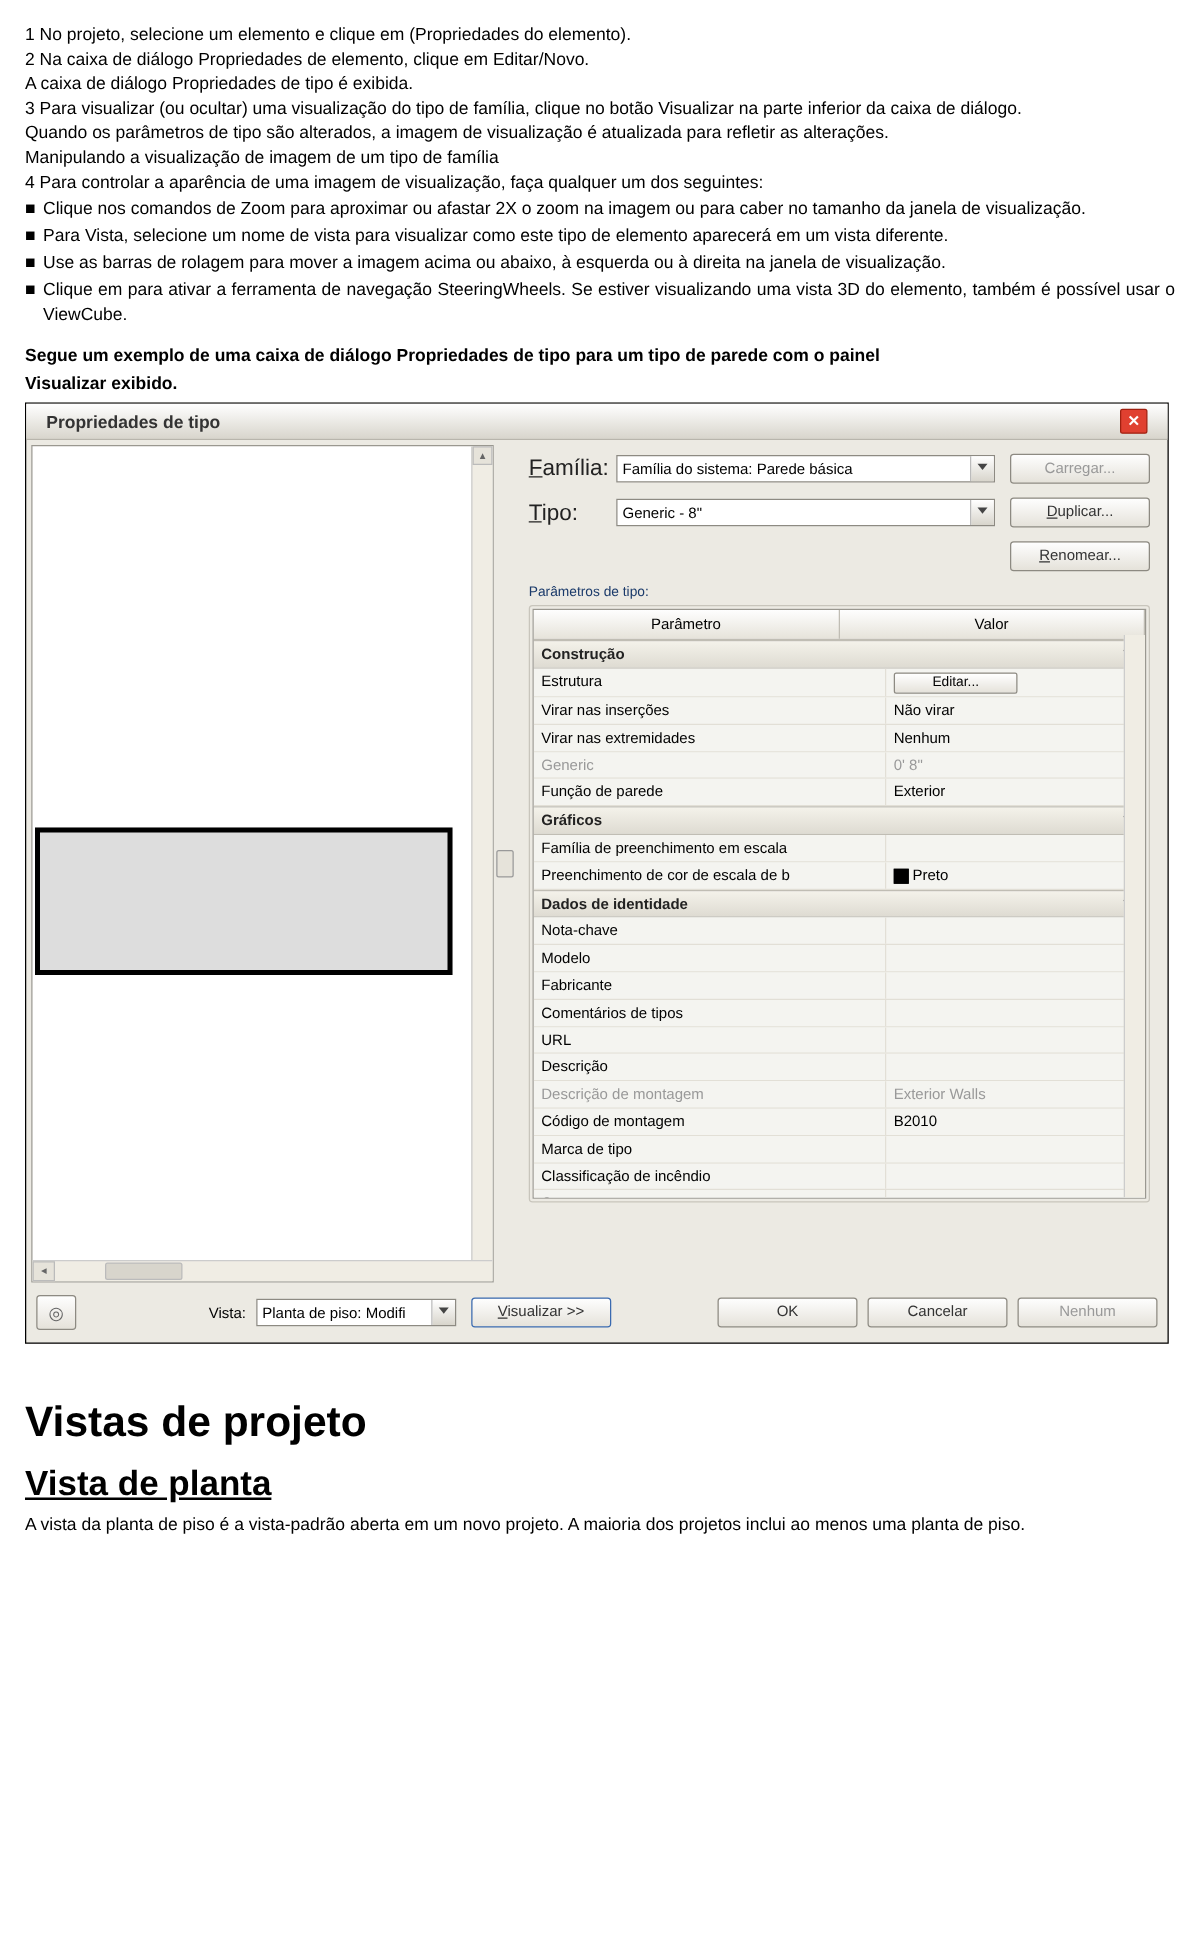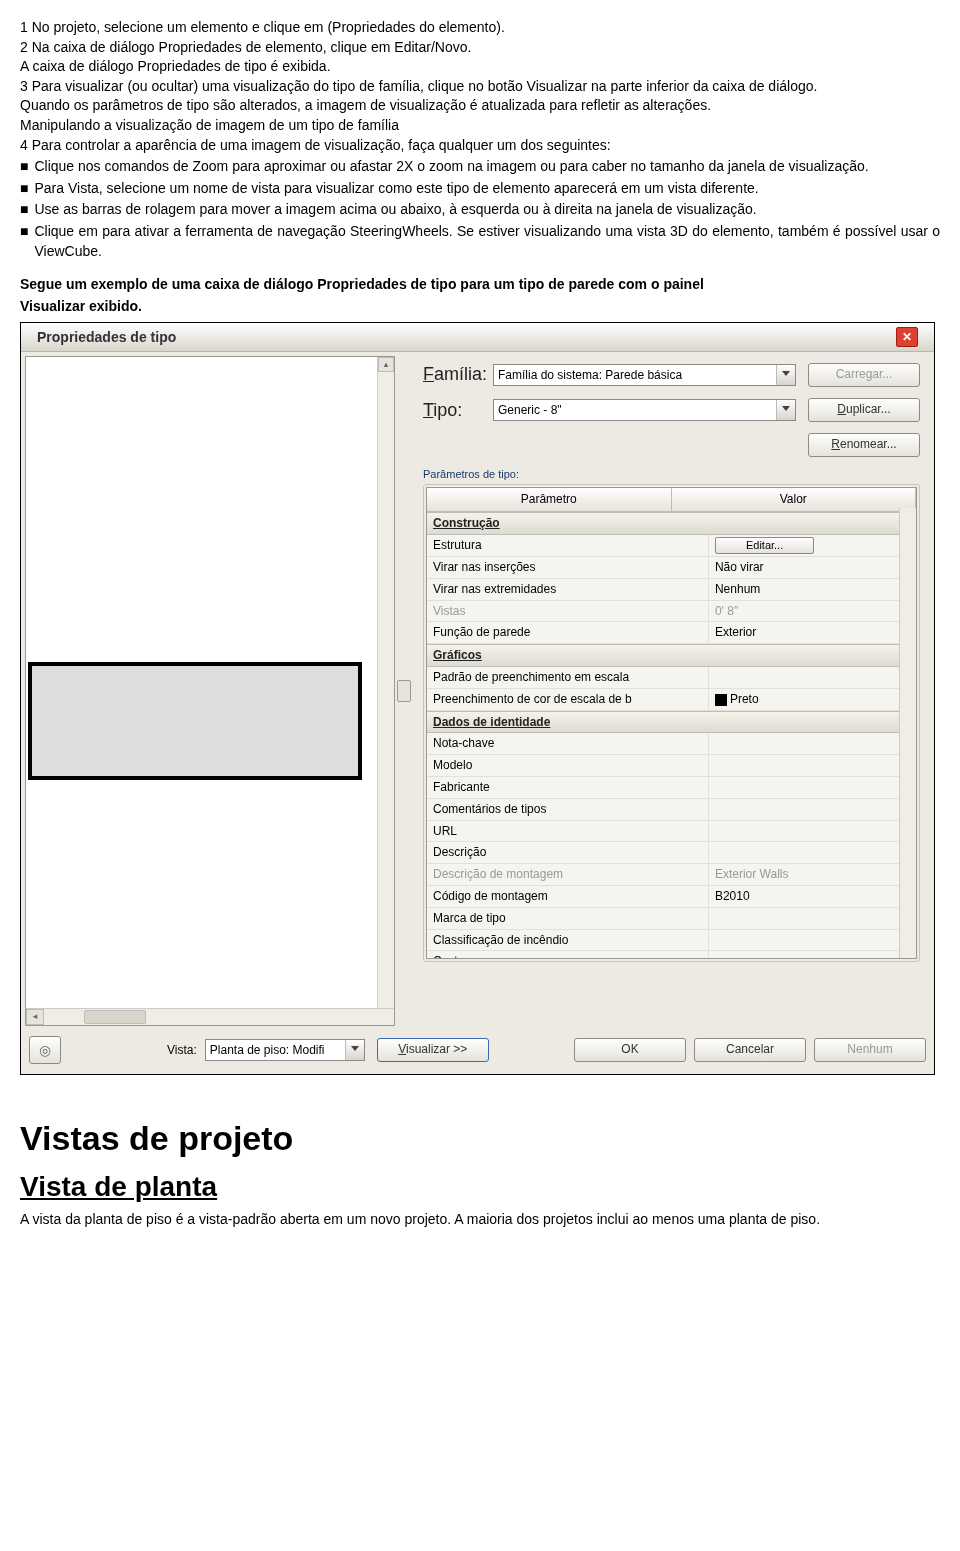--- a/index.html
+++ b/index.html
@@ -168,21 +168,21 @@
   .grid-scroll { position: absolute; right: 0; top: 20px; bottom: 0; width: 16px; background: #f0ede4; border-left: 1px solid #ccc; }
   .section-row {
     display: flex;
     background: linear-gradient(#f4f2ea, #dedbd2);
     border-top: 1px solid #c0bdb4;
     border-bottom: 1px solid #c0bdb4;
     font-size: 12px;
     font-weight: bold;
     color: #222;
   }
-  .section-row .sname { flex: 1; padding: 2px 6px; text-decoration: underline; }
+  .section-row .sname { flex: 1; padding: 2px 6px; }
   .section-row .chev2 {
     width: 30px; text-align: center; font-size: 10px; color: #555;
   }
   .data-row {
     display: flex;
     font-size: 12px;
     border-bottom: 1px solid #e2dfd6;
     background: #f4f4f0;
   }
   .data-row .c1 {
@@ -332,33 +332,33 @@
               </div>
               <div class="data-row">
                 <div class="c1">Virar nas inserções</div>
                 <div class="c2">Não virar</div>
               </div>
               <div class="data-row">
                 <div class="c1">Virar nas extremidades</div>
                 <div class="c2">Nenhum</div>
               </div>
               <div class="data-row disabled">
-                <div class="c1">Vistas</div>
+                <div class="c1">Generic</div>
                 <div class="c2">0' 8"</div>
               </div>
               <div class="data-row">
                 <div class="c1">Função de parede</div>
                 <div class="c2">Exterior</div>
               </div>
               <div class="section-row">
                 <div class="sname">Gráficos</div>
                 <div class="chev2">⌄</div>
               </div>
               <div class="data-row">
-                <div class="c1">Padrão de preenchimento em escala</div>
+                <div class="c1">Família de preenchimento em escala</div>
                 <div class="c2"></div>
               </div>
               <div class="data-row">
                 <div class="c1">Preenchimento de cor de escala de b</div>
                 <div class="c2"><span class="swatch"></span>Preto</div>
               </div>
               <div class="section-row">
                 <div class="sname">Dados de identidade</div>
                 <div class="chev2">⌄</div>
               </div>

